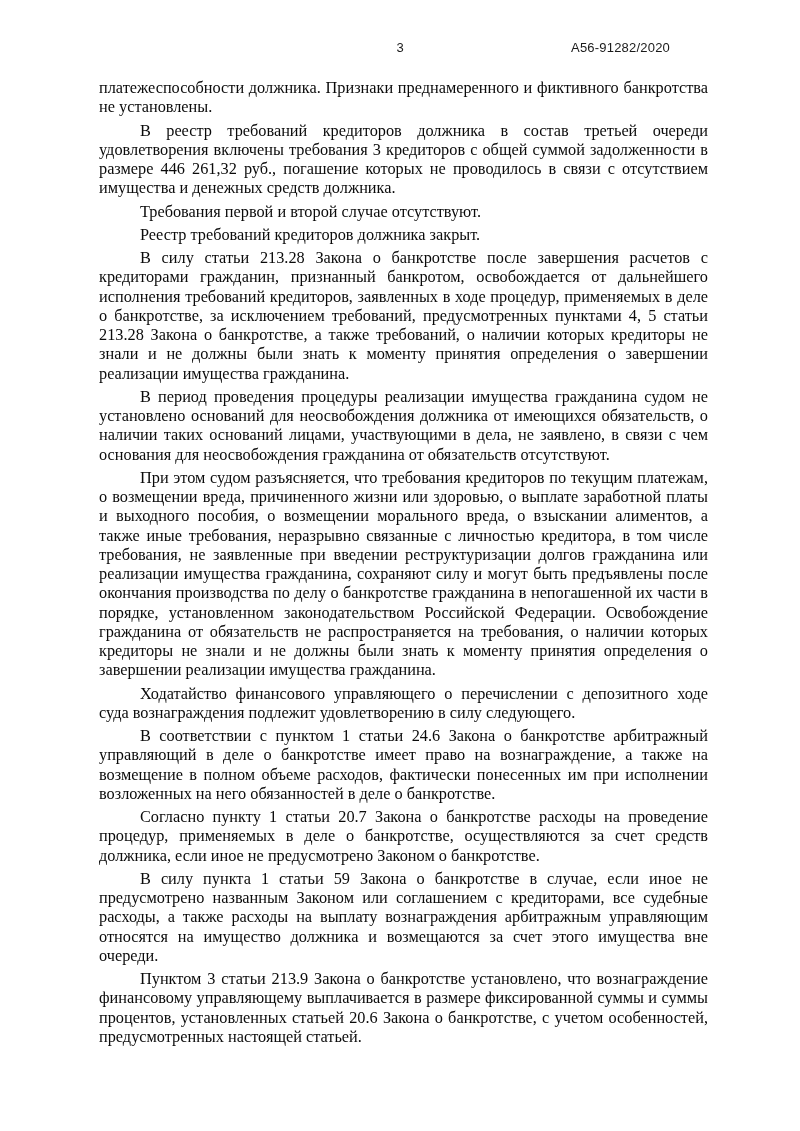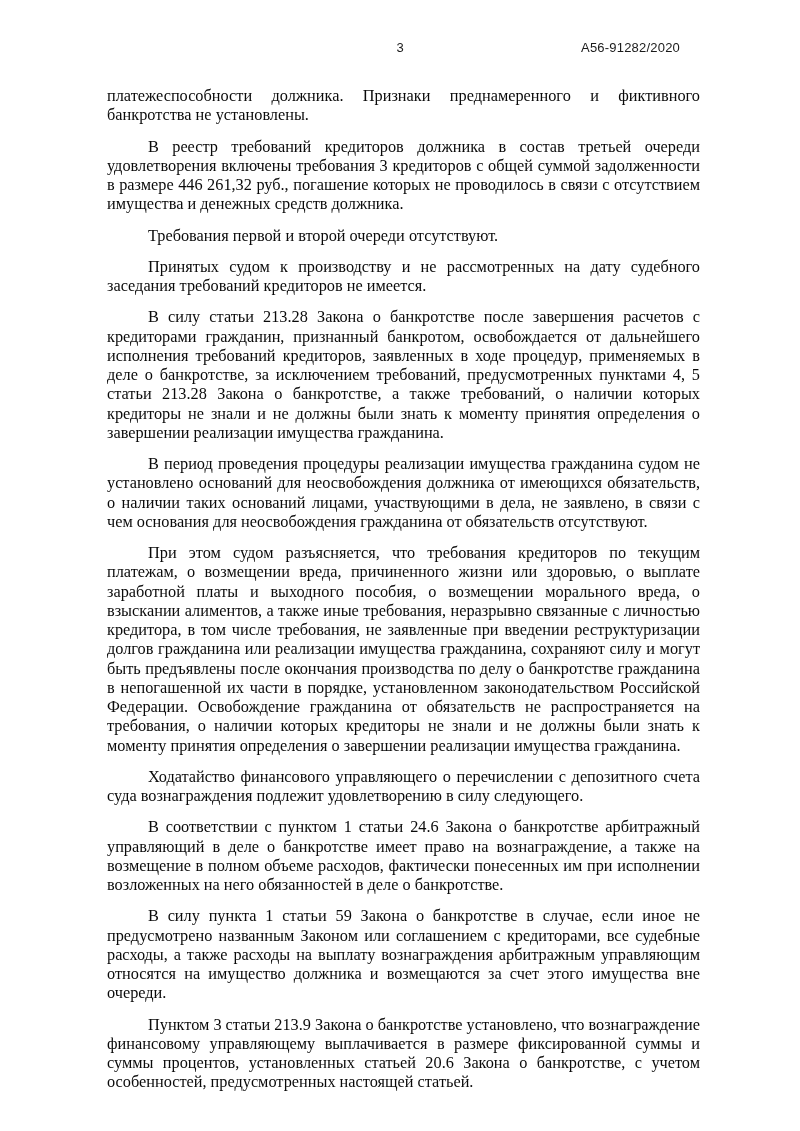--- a/index.html
+++ b/index.html
@@ -28,59 +28,60 @@
     color: #1a1a1a;
   }
   .page-num {
     position: absolute;
     left: 0;
     right: 0;
     text-align: center;
   }
   .case-num {
     position: absolute;
-    right: 120px;
+    right: 130px;
     letter-spacing: 0.2px;
   }
   .doc-body {
     position: absolute;
     top: 74px;
     left: 95px;
     width: 617px;
     font-size: 16.3px;
     line-height: 19.25px;
     text-align: justify;
     color: #0a0a0a;
   }
   .doc-body p {
-    margin: 12px;
+    margin: 4px;
     padding: 0;
     text-indent: 41px;
   }
   .doc-body p.no-indent {
     text-indent: 0;
   }
 </style>
 </head>
 <body>
 
 <div class="page">
 
   <div class="header">
     <span class="page-num">3</span>
     <span class="case-num">А56-91282/2020</span>
   </div>
 
   <div class="doc-body">
     <p class="no-indent">платежеспособности должника. Признаки преднамеренного и фиктивного банкротства не установлены.</p>
     <p>В реестр требований кредиторов должника в состав третьей очереди удовлетворения включены требования 3 кредиторов с общей суммой задолженности в размере 446 261,32 руб., погашение которых не проводилось в связи с отсутствием имущества и денежных средств должника.</p>
-    <p>Требования первой и второй очереди отсутствуют.</p>
-    <p>Принятых судом к производству и не рассмотренных на дату судебного заседания требований кредиторов не имеется.</p>
+    <p>Требования первой и второй случае отсутствуют.</p>
+    <p>Реестр требований кредиторов должника закрыт.</p>
     <p>В силу статьи 213.28 Закона о банкротстве после завершения расчетов с кредиторами гражданин, признанный банкротом, освобождается от дальнейшего исполнения требований кредиторов, заявленных в ходе процедур, применяемых в деле о банкротстве, за исключением требований, предусмотренных пунктами 4, 5 статьи 213.28 Закона о банкротстве, а также требований, о наличии которых кредиторы не знали и не должны были знать к моменту принятия определения о завершении реализации имущества гражданина.</p>
     <p>В период проведения процедуры реализации имущества гражданина судом не установлено оснований для неосвобождения должника от имеющихся обязательств, о наличии таких оснований лицами, участвующими в дела, не заявлено, в связи с чем основания для неосвобождения гражданина от обязательств отсутствуют.</p>
     <p>При этом судом разъясняется, что требования кредиторов по текущим платежам, о возмещении вреда, причиненного жизни или здоровью, о выплате заработной платы и выходного пособия, о возмещении морального вреда, о взыскании алиментов, а также иные требования, неразрывно связанные с личностью кредитора, в том числе требования, не заявленные при введении реструктуризации долгов гражданина или реализации имущества гражданина, сохраняют силу и могут быть предъявлены после окончания производства по делу о банкротстве гражданина в непогашенной их части в порядке, установленном законодательством Российской Федерации. Освобождение гражданина от обязательств не распространяется на требования, о наличии которых кредиторы не знали и не должны были знать к моменту принятия определения о завершении реализации имущества гражданина.</p>
-    <p>Ходатайство финансового управляющего о перечислении с депозитного счета суда вознаграждения подлежит удовлетворению в силу следующего.</p>
+    <p>Ходатайство финансового управляющего о перечислении с депозитного ходе суда вознаграждения подлежит удовлетворению в силу следующего.</p>
     <p>В соответствии с пунктом 1 статьи 24.6 Закона о банкротстве арбитражный управляющий в деле о банкротстве имеет право на вознаграждение, а также на возмещение в полном объеме расходов, фактически понесенных им при исполнении возложенных на него обязанностей в деле о банкротстве.</p>
+    <p>Согласно пункту 1 статьи 20.7 Закона о банкротстве расходы на проведение процедур, применяемых в деле о банкротстве, осуществляются за счет средств должника, если иное не предусмотрено Законом о банкротстве.</p>
     <p>В силу пункта 1 статьи 59 Закона о банкротстве в случае, если иное не предусмотрено названным Законом или соглашением с кредиторами, все судебные расходы, а также расходы на выплату вознаграждения арбитражным управляющим относятся на имущество должника и возмещаются за счет этого имущества вне очереди.</p>
     <p>Пунктом 3 статьи 213.9 Закона о банкротстве установлено, что вознаграждение финансовому управляющему выплачивается в размере фиксированной суммы и суммы процентов, установленных статьей 20.6 Закона о банкротстве, с учетом особенностей, предусмотренных настоящей статьей.</p>
   </div>
 
 </div>
 
 </body></html>

